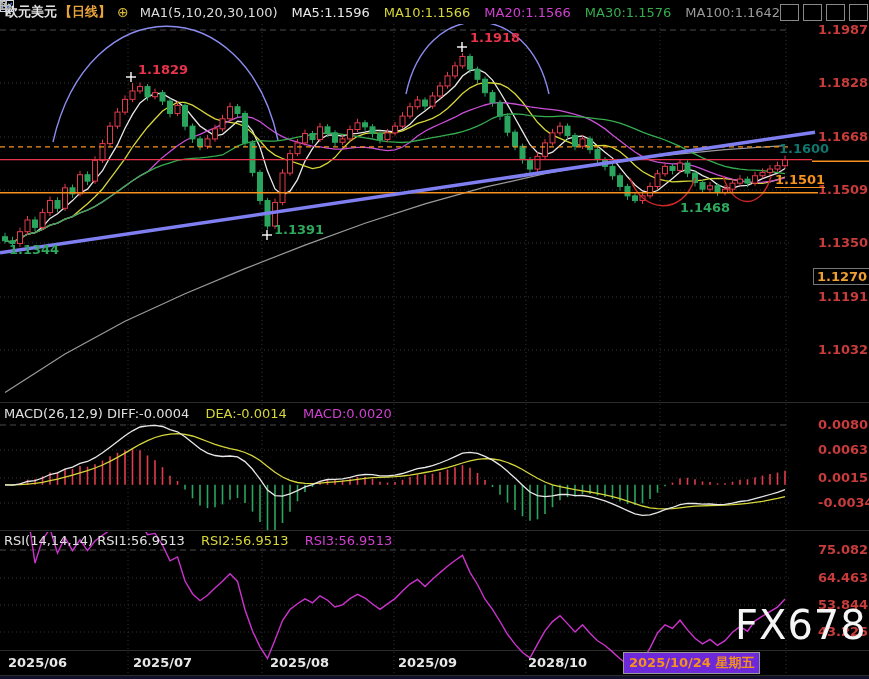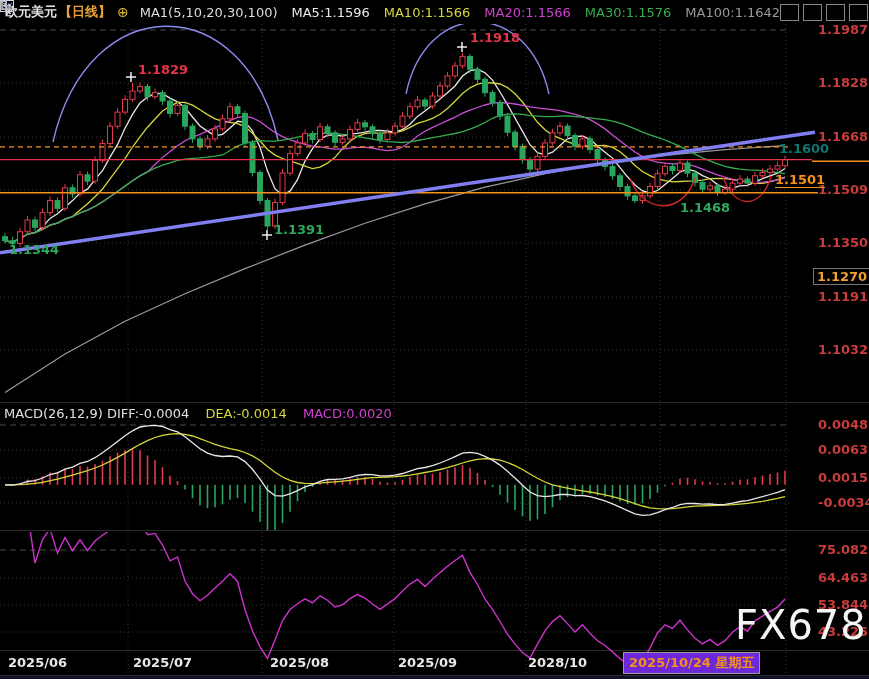--- a/index.html
+++ b/index.html
@@ -462,32 +462,37 @@
       </span>
     </span>
   </div>
 
   <div class="indrow" style="top:406px;">
     <span class="w"><span>MACD(26,12,9)</span> <span>DIFF:-0.0004</span></span>
     <span class="y">DEA:-0.0014</span>
     <span class="m">MACD:0.0020</span>
   </div>
 
+  <div class="indrow" style="top:533px;">
+    <span class="w"><span>RSI(14,14,14)</span> <span>RSI1:56.9513</span></span>
+    <span class="y">RSI2:56.9513</span>
+    <span class="m">RSI3:56.9513</span>
+  </div>
 
   <div class="watermark">FX678</div>
   <div class="bstrip"></div>
   <div id="overlays">
       <div class="tick" style="left: 818px; top: 22px;">1.1987</div>
       <div class="tick" style="left: 818px; top: 75px;">1.1828</div>
       <div class="tick" style="left: 818px; top: 129px;">1.1668</div>
       <div class="tick" style="left: 818px; top: 182px;">1.1509</div>
       <div class="tick" style="left: 818px; top: 235px;">1.1350</div>
       <div class="tick" style="left: 818px; top: 289px;">1.1191</div>
       <div class="tick" style="left: 818px; top: 342px;">1.1032</div>
-      <div class="tick" style="left: 818px; top: 417px;">0.0048</div>
+      <div class="tick" style="left: 818px; top: 417px;">0.0080</div>
       <div class="tick" style="left: 818px; top: 442px;">0.0063</div>
       <div class="tick" style="left: 818px; top: 470px;">0.0015</div>
       <div class="tick" style="left: 818px; top: 495px;">-0.0034</div>
       <div class="tick" style="left: 818px; top: 542px;">75.0822</div>
       <div class="tick" style="left: 818px; top: 570px;">64.4631</div>
       <div class="tick" style="left: 818px; top: 597px;">53.8440</div>
       <div class="tick" style="left: 818px; top: 624px;">43.2250</div>
       <div class="hlbox" style="left: 813px; top: 268px;">1.1270</div>
       <div class="date" style="left: 8px; top: 655px;">2025/06</div>
       <div class="date" style="left: 133px; top: 655px;">2025/07</div>

